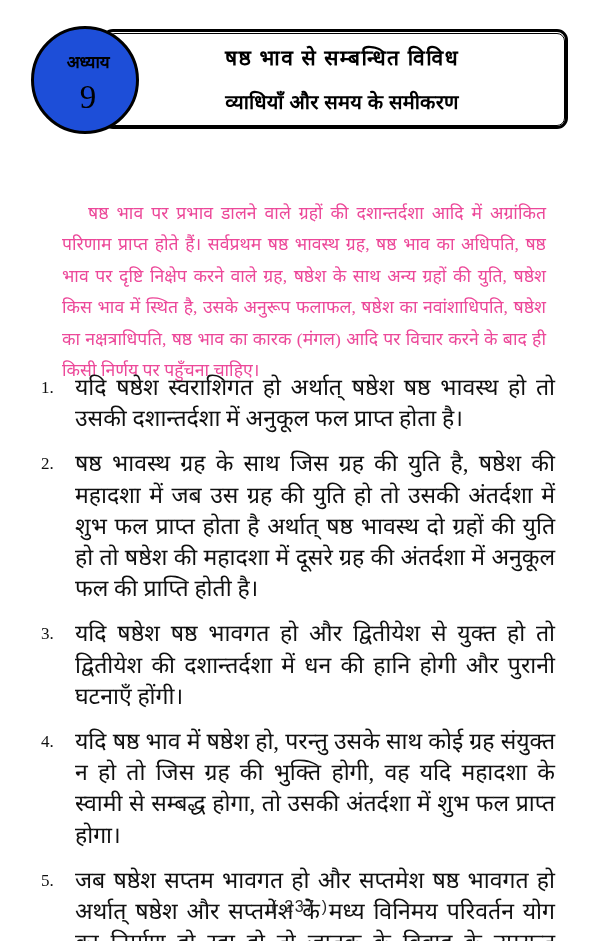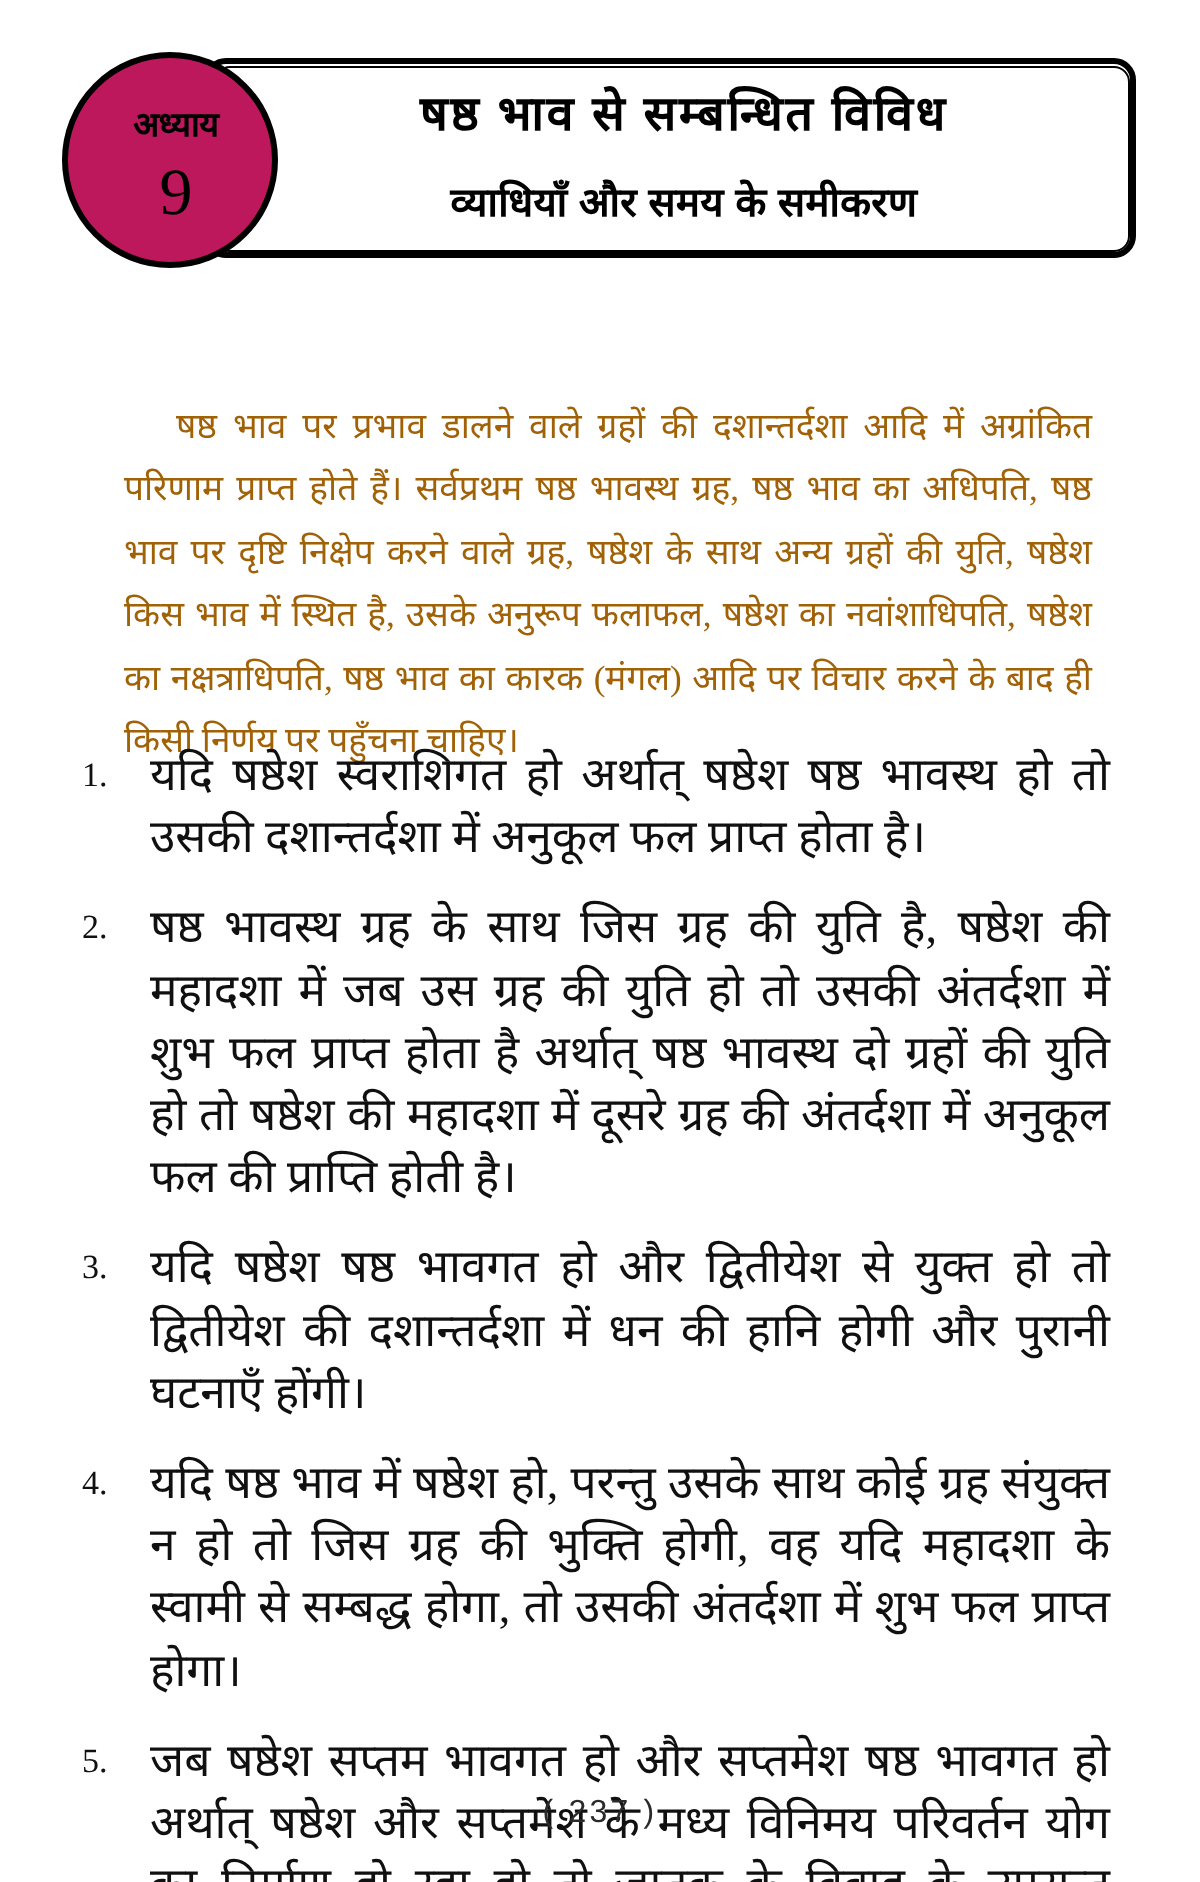--- a/index.html
+++ b/index.html
@@ -56,21 +56,21 @@
   }
 
   .chapter-oval {
     position: absolute;
     left: 0px;
     top: 0px;
     width: 108px;
     height: 108px;
     border: 3.4px solid #000;
     border-radius: 50%;
-    background: #be185d;
+    background: #1d4ed8;
     z-index: 4;
     box-sizing: border-box;
   }
 
   .chapter-oval-label {
     position: absolute;
     left: 0;
     top: 25px;
     width: 108px;
     text-align: center;
@@ -100,41 +100,41 @@
     top: 9px;
     width: 438px;
     z-index: 3;
     text-align: center;
     font-family: "Liberation Sans", "DejaVu Sans", sans-serif;
     font-weight: 700;
     color: #000;
   }
   .banner-title-line {
     display: block;
-    font-size: 24px;
+    font-size: 21px;
     line-height: 45px;
     letter-spacing: 0.2px;
     white-space: nowrap;
     transform: scaleX(1.0);
   }
   .banner-title-line.l1 { letter-spacing: 1.4px; }
   .banner-title-line.l2 { letter-spacing: 0.2px; font-size: 20px; }
 
   
   .body-paragraph {
     position: absolute;
     left: 62px;
     top: 180px;
     width: 484px;
     font-size: 17.6px;
     line-height: 31.5px;
     text-align: justify;
     text-indent: 26px;
     text-align-last: left;
-    color: #a16207;
+    color: #ec4899;
   }
 
   .numbered-list {
     position: absolute;
     left: 41px;
     top: 372px;
     width: 514px;
   }
 
   .list-item {

